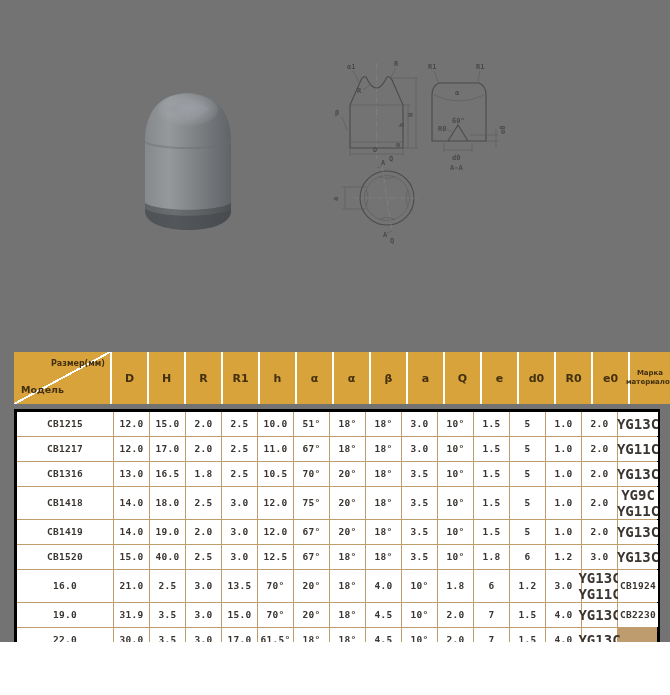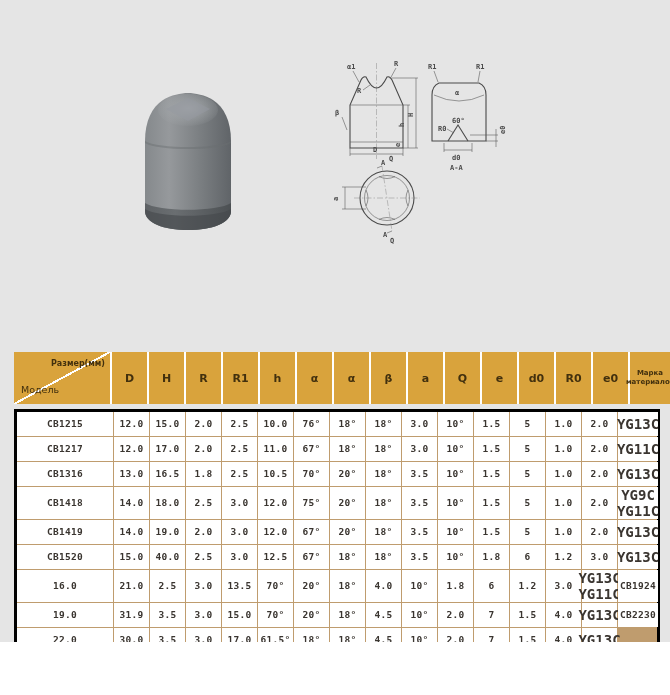--- a/index.html
+++ b/index.html
@@ -1,16 +1,16 @@
 <!DOCTYPE html>
 <html><head>
 <meta charset="utf-8">
 <style>
   html,body{margin:0;padding:0;background:#fff;}
-  .canvas{position:relative;width:670px;height:642px;background:#e5e5e5;overflow:hidden;
+  .canvas{position:relative;width:670px;height:642px;background:#737373;overflow:hidden;
           font-family:"DejaVu Sans",sans-serif;}
 
   
   .photo{position:absolute;left:138px;top:83px;width:100px;height:155px;}
 
   
   .tech{position:absolute;left:330px;top:55px;width:180px;height:200px;}
   .tech text{font-family:"DejaVu Sans Mono",monospace;fill:#4a4a4a;font-size:7px;font-weight:bold;}
   .tech .thin{stroke:#5a5a5a;stroke-width:.6;fill:none;}
   .tech .outline{stroke:#4a4a4a;stroke-width:1.1;fill:none;}
@@ -19,21 +19,21 @@
   
   .tablewrap{position:absolute;left:14px;top:352px;width:646px;}
   .grid{display:grid;grid-template-columns:96px repeat(14,35px) 40px;column-gap:1px;row-gap:1px;}
   .thead{background:#ffffff;column-gap:2px;margin-bottom:5px;}
   .hcell{background:#d9a33c;color:#42300e;display:flex;align-items:center;justify-content:center;
          height:52px;font-size:11px;font-weight:bold;font-family:"DejaVu Sans",sans-serif;text-align:center;}
   .hcell.small{font-size:7px;line-height:1.25;}
   .diag{position:relative;background:#d9a33c;
         background-image:linear-gradient(to bottom right,rgba(0,0,0,0) calc(50% - 1px),#ffffff calc(50% - 1px),#ffffff calc(50% + 1px),rgba(0,0,0,0) calc(50% + 1px));}
   .diag .size{position:absolute;top:7px;right:5px;font-size:8px;font-weight:bold;color:#42300e;}
-  .diag .model{position:absolute;bottom:9px;left:7px;font-size:9.5px;font-weight:normal;color:#42300e;}
+  .diag .model{position:absolute;bottom:9px;left:7px;font-size:9.5px;font-weight:bold;color:#42300e;}
   .tbody{background:#bf9c6e;border:3px solid #000000;}
   .bcell{background:#ffffff;display:flex;align-items:center;justify-content:center;
          min-height:24px;font-size:9.5px;font-weight:bold;letter-spacing:.3px;
          font-family:"DejaVu Sans Mono",monospace;color:#3a3530;text-align:center;white-space:pre-line;line-height:1.15;}
   .bcell.mat{font-size:14px;letter-spacing:0;}
 </style>
 </head>
 <body>
 
 <div class="canvas">
@@ -175,21 +175,21 @@
 материалов</div>
       </div>
     <div class="grid tbody">
 
     <div class="bcell">CB1215</div>
         <div class="bcell">12.0</div>
         <div class="bcell">15.0</div>
         <div class="bcell">2.0</div>
         <div class="bcell">2.5</div>
         <div class="bcell">10.0</div>
-        <div class="bcell">76°</div>
+        <div class="bcell">51°</div>
         <div class="bcell">18°</div>
         <div class="bcell">18°</div>
         <div class="bcell">3.0</div>
         <div class="bcell">10°</div>
         <div class="bcell">1.5</div>
         <div class="bcell">5</div>
         <div class="bcell">1.0</div>
         <div class="bcell">2.0</div>
         <div class="bcell mat">YG13C</div>
         <div class="bcell">CB1217</div>

